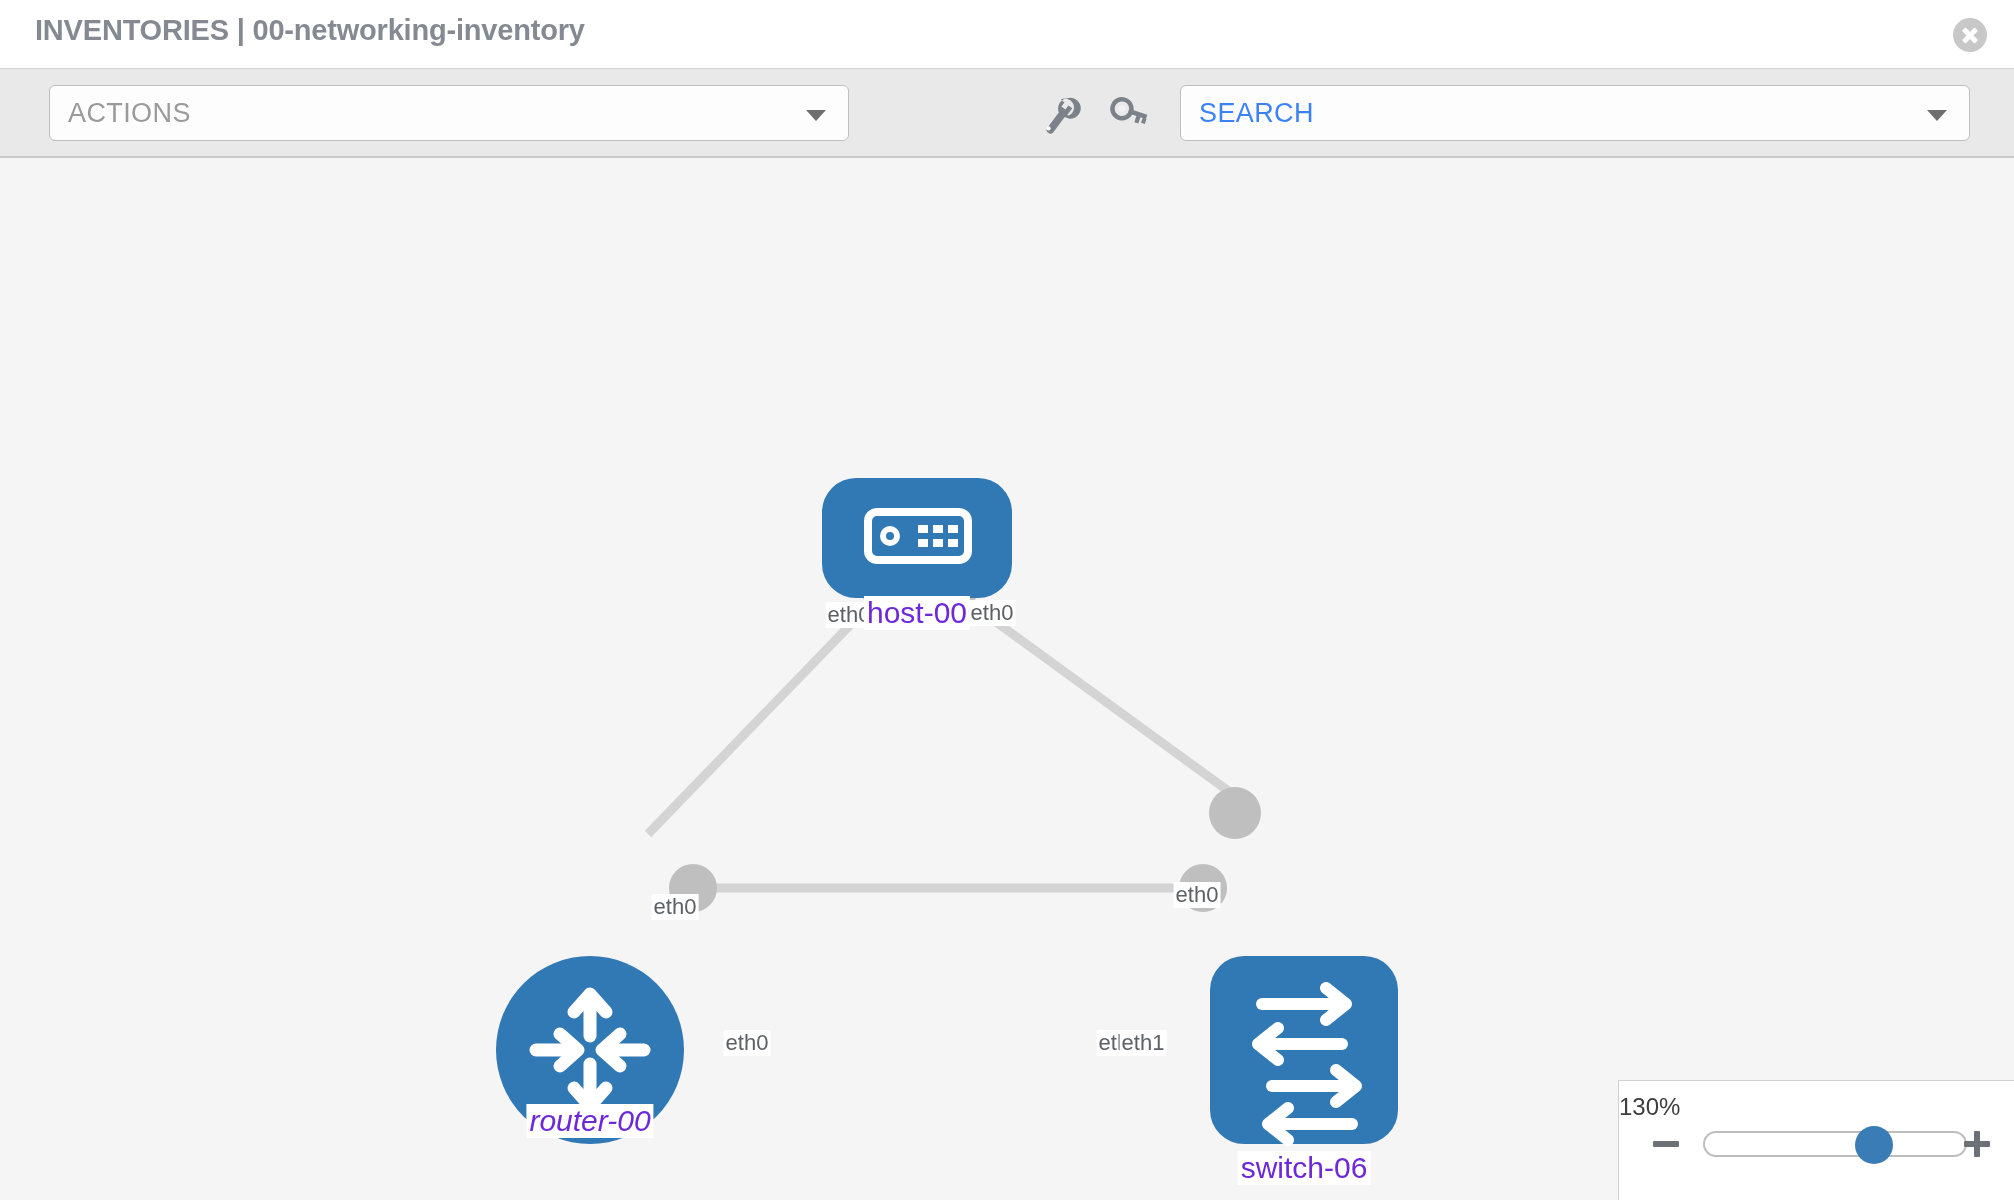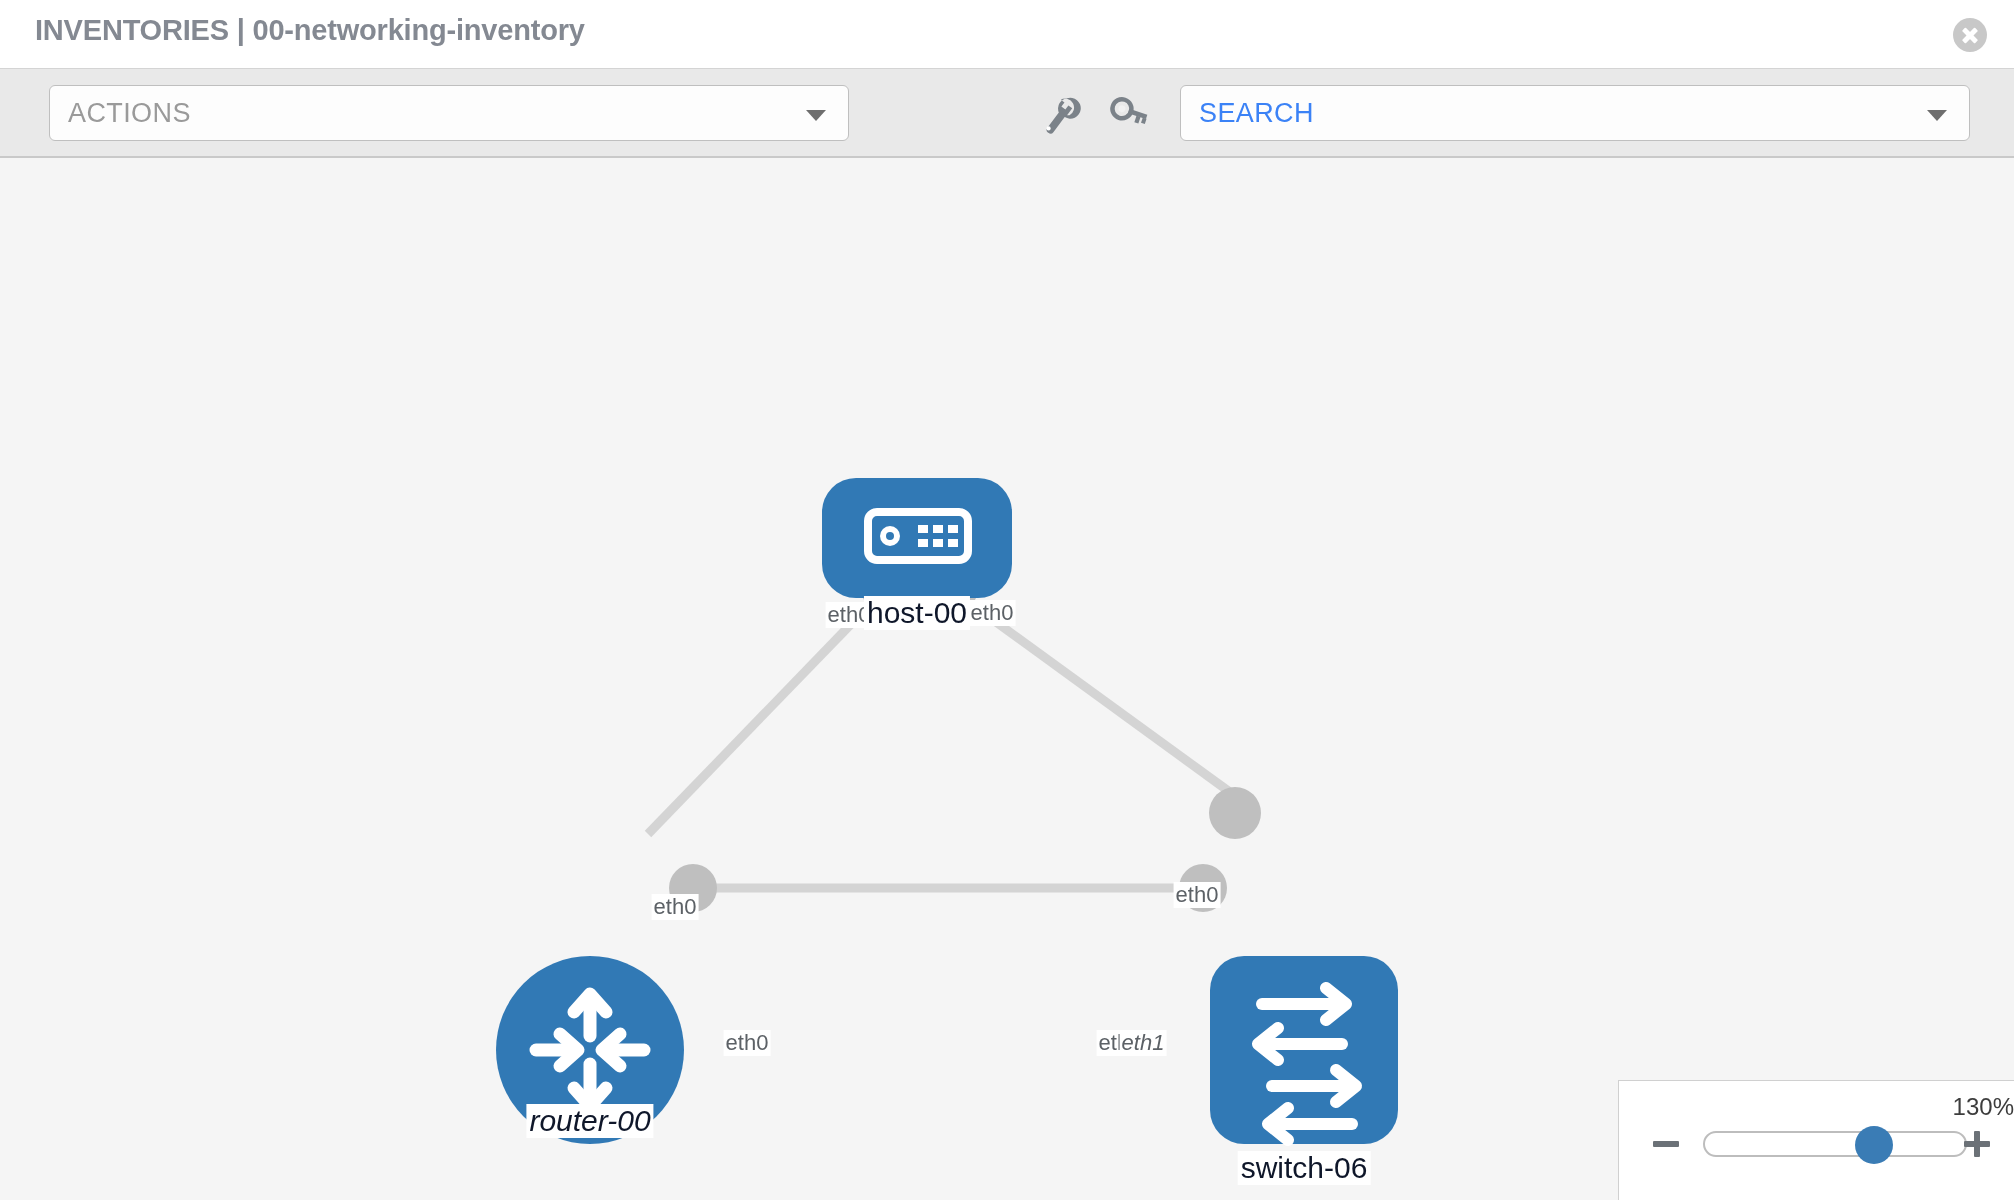--- a/index.html
+++ b/index.html
@@ -153,21 +153,21 @@
     position: absolute;
     left: 0; top: 0;
     width: 2014px;
     height: 1042px;
   }
 
   
   .node-label {
     position: absolute;
     font-size: 30px;
-    color: #0f172a;
+    color: #6d28d9;
     background: #ffffff;
     padding: 0 3px;
     white-space: nowrap;
     transform: translateX(-50%);
   }
   .iface-label {
     position: absolute;
     font-size: 22px;
     color: #5c6166;
     background: #ffffff;
@@ -186,21 +186,21 @@
     background: #ffffff;
     border: 1px solid #d0d0d0;
     border-right: none;
     border-bottom: none;
     box-sizing: border-box;
   }
   .zoom-value {
     position: absolute;
     top: 12px;
     left: 0; right: 0;
-    text-align: right;
+    text-align: left;
     font-size: 24px;
     color: #3d3d3d;
   }
   .zoom-minus, .zoom-plus {
     position: absolute;
     top: 48px;
     width: 30px;
     height: 30px;
     cursor: pointer;
   }
@@ -364,21 +364,21 @@
     <div class="iface-label" style="left:992px; top:442px;">eth0</div>
 
     <div class="iface-label" style="left:675px; top:736px;">eth0</div>
 
     <div class="iface-label" style="left:1197px; top:724px;">eth0</div>
 
     <div class="iface-label" style="left:747px; top:872px;">eth0</div>
 
     <div class="iface-label" style="left:1120px; top:872px;">eth0</div>
 
-    <div class="iface-label" style="left:1143px; top:872px;font-style:italic;">eth1</div>
+    <div class="iface-label" style="left:1143px; top:872px;">eth1</div>
 
     <div class="node-label" style="left:917px; top:438px;">host-00</div>
 
     <div class="node-label" style="left:590px; top:946px;font-style:italic;">router-00</div>
 
     <div class="node-label" style="left:1304px; top:993px;">switch-06</div>
   </div>
 
   <div class="zoom-widget">
     <div class="zoom-value">130%</div>

